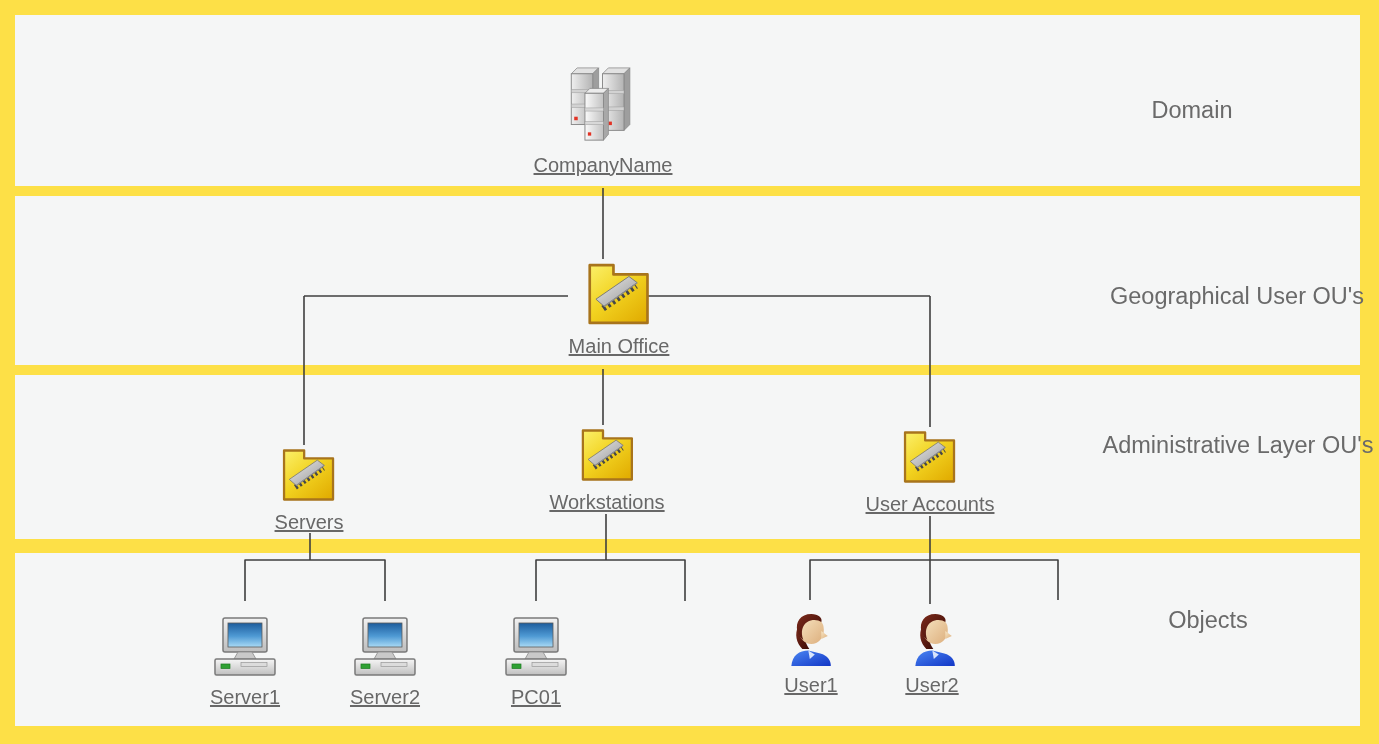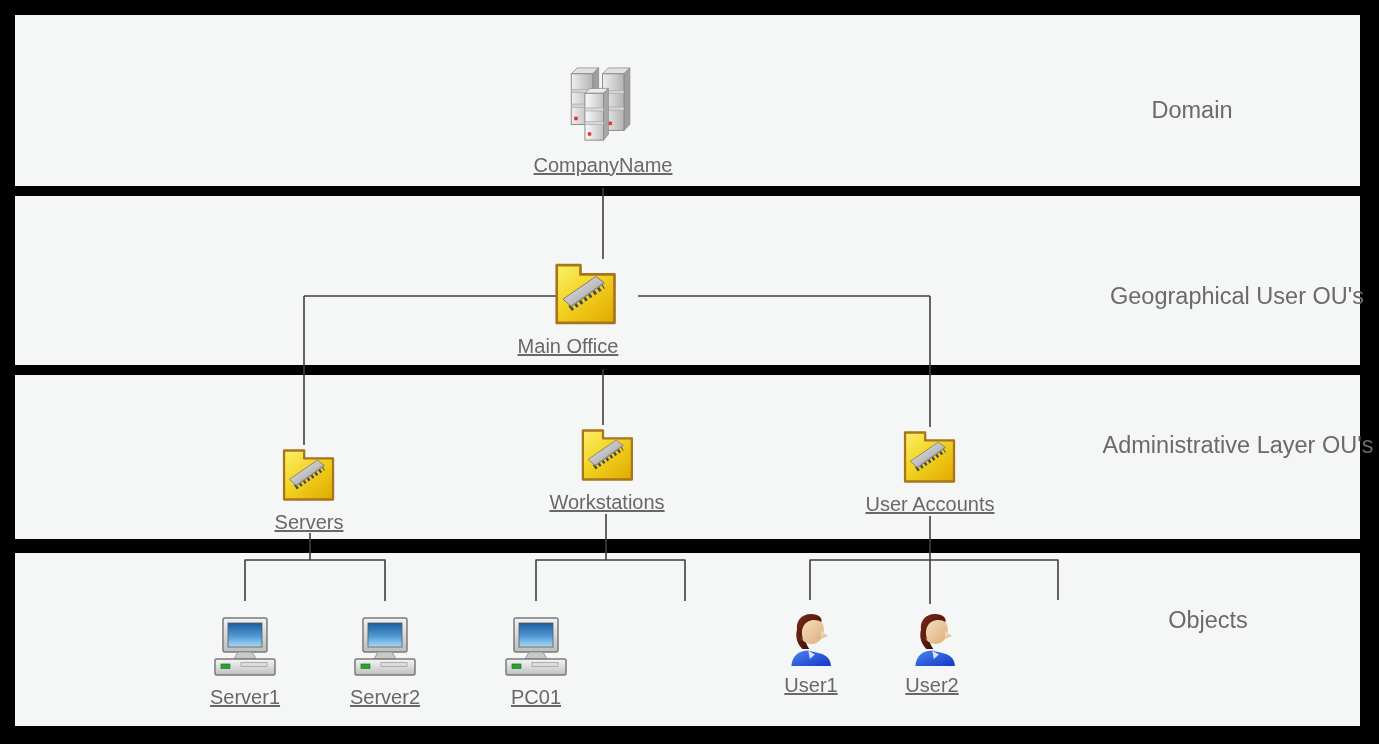--- a/index.html
+++ b/index.html
@@ -3,21 +3,21 @@
 <meta charset="utf-8">
 <style>
   * { margin: 0; padding: 0; box-sizing: border-box; }
   html, body { background: #ffffff; }
   body { font-family: "Liberation Sans", "DejaVu Sans", sans-serif; }
 
   #canvas {
     position: relative;
     width: 1379px;
     height: 744px;
-    background: #000000;
+    background: #fde047;
     overflow: hidden;
   }
 
   .band {
     position: absolute;
     left: 15px;
     width: 1345px;
     background: #f5f6f6;
   }
   .band-1 { top: 15px;  height: 171px; }
@@ -198,21 +198,21 @@
     <polyline points="810,600 810,560 1058,560 1058,600"></polyline>
   </svg>
 
   <div class="node" style="left:603px; top:64px;">
     <svg width="84" height="82" viewBox="0 0 84 84">
       <use href="#symServers"></use>
     </svg>
     <div class="lbl">CompanyName</div>
   </div>
 
-  <div class="node" style="left:568px; top:261px;align-items:flex-end;">
+  <div class="node" style="left:619px; top:261px;">
     <svg width="66" height="66" viewBox="0 0 64 64">
       <use href="#symFolder"></use>
     </svg>
     <div class="lbl">Main Office</div>
   </div>
 
   <div class="node" style="left:309px; top:447px;">
     <svg width="56" height="56" viewBox="0 0 64 64">
       <use href="#symFolder"></use>
     </svg>

